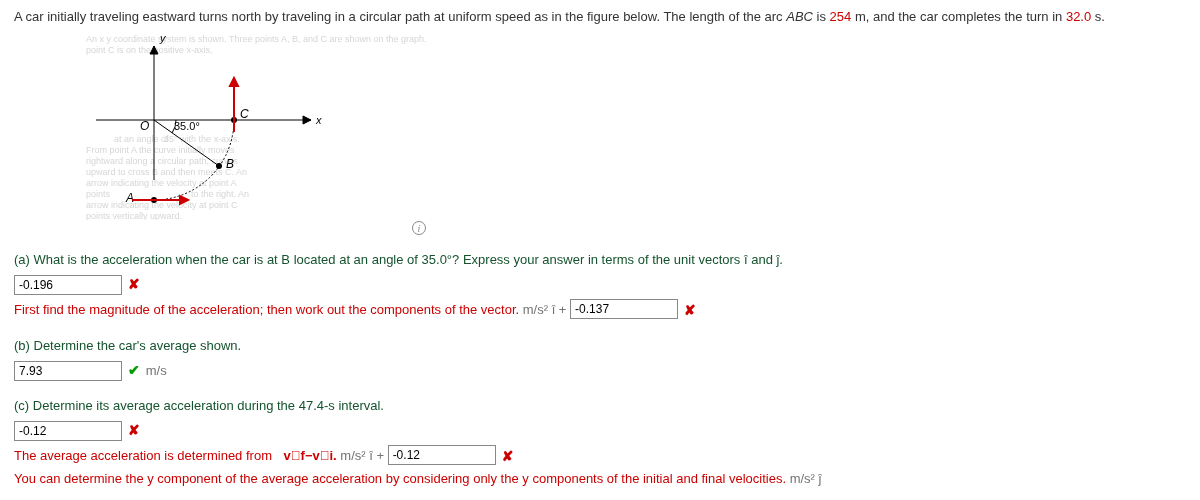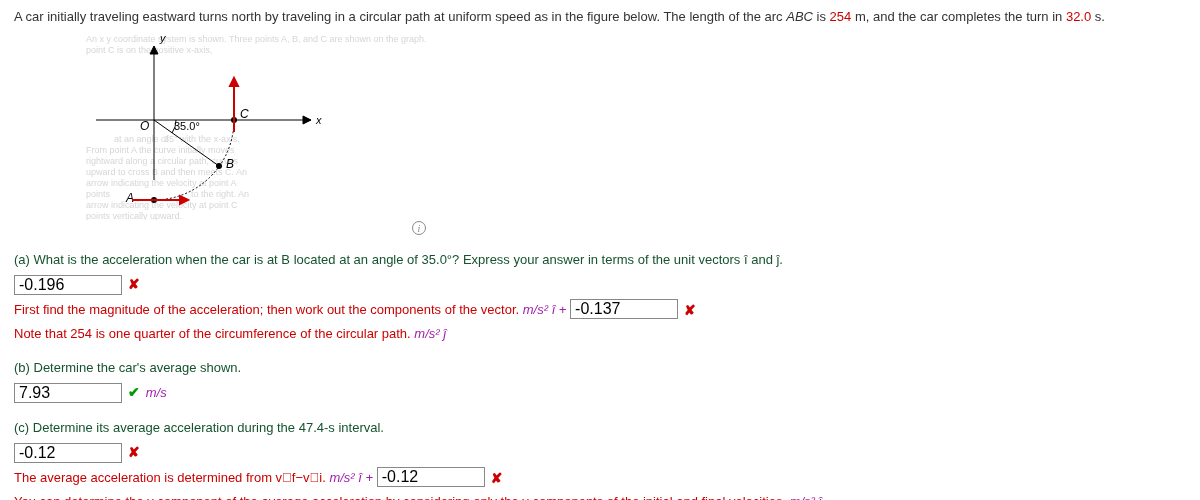--- a/index.html
+++ b/index.html
@@ -13,28 +13,28 @@
     }
     .problem-text { margin-bottom: 0; line-height: 1.4; }
     .problem-text .hl { color: #c00; }
     .figure-area { margin: 4px 0 14px 72px; }
     .figure-area svg { display: block; }
     .section { margin-bottom: 12px; line-height: 1.7; }
     .qtext { color: #14532d; }
     .input-row { display: flex; align-items: center; gap: 6px; margin: 2px 0; }
     input[type=text] {
       width: 108px; height: 20px;
-      font-size: 16px; padding: 1px 4px;
+      font-size: 12px; padding: 1px 4px;
       border: 1px solid #888;
     }
     .x-icon { color: #c00; font-weight: bold; font-size: 14px; }
     .check-icon { color: #090; font-weight: bold; font-size: 14px; }
     .feedback { color: #c00; text-align: right; }
-    .unit { color: #a21caf; font-style: italic; }
-    .vec { font-weight: normal; }
+    .unit { color: #737373; }
+    .vec { font-weight: bold; margin-left: 8px; }
     .info-icon {
       display: inline-block; width: 14px; height: 14px;
       border: 1px solid #888; border-radius: 50%;
       color: #888; font-size: 10px; line-height: 14px;
       text-align: center; font-style: italic; font-family: serif;
       margin-left: 6px; cursor: pointer;
     }
     .inline-input { display: inline-flex; align-items: flex-start; gap: 6px; vertical-align: middle; }
   </style>
 </head>
@@ -104,24 +104,20 @@
     <span class="x-icon">✘</span>
   </div>
   <div>
     <span class="feedback">First find the magnitude of the acceleration; then work out the components of the vector.</span>
     <span class="unit">m/s² î + </span>
     <span class="inline-input">
       <input type="text" value="-0.137" style="">
       <span class="x-icon">✘</span>
     </span>
   </div>
-  <div>
-    <span class="feedback">Note that 254 is one quarter of the circumference of the circular path.</span>
-    <span class="unit">m/s² ĵ</span>
-  </div>
 </div>
 
 <div class="section">
   <div class="qtext">(b) Determine the car's average shown.</div>
   <div class="input-row">
     <input type="text" value="7.93" style="">
     <span class="check-icon">✔</span>
     <span class="unit">m/s</span>
   </div>
 </div>

